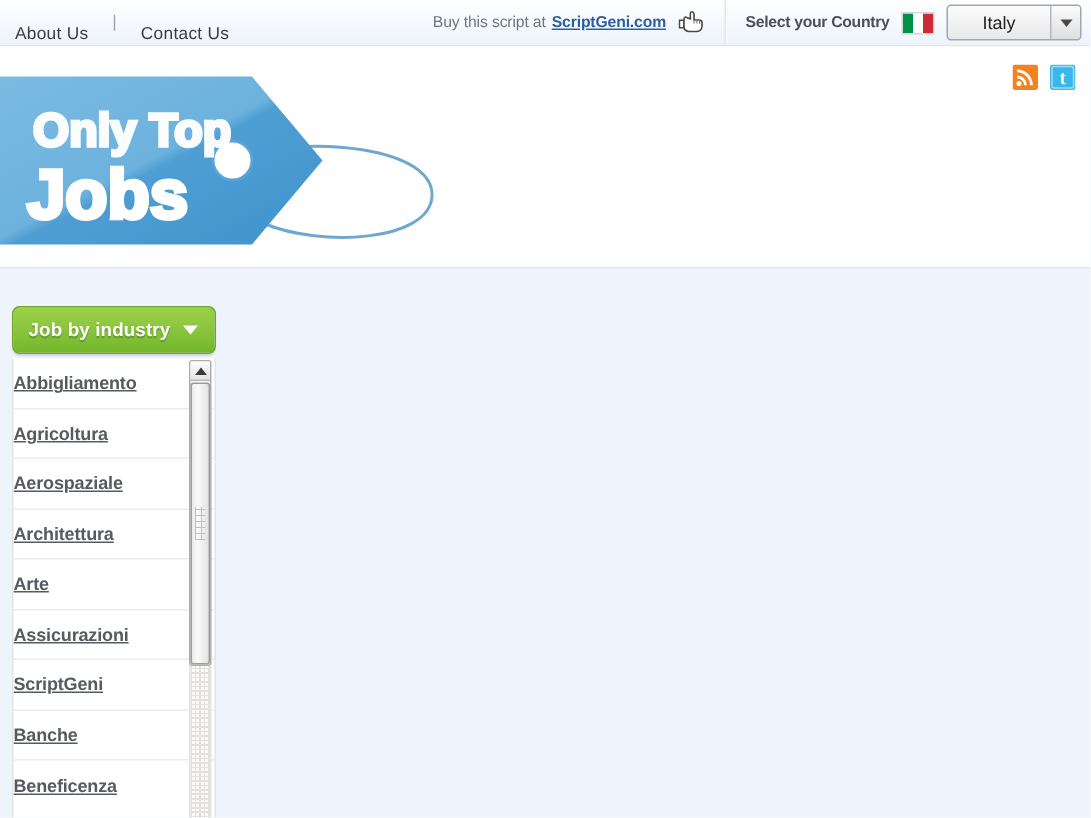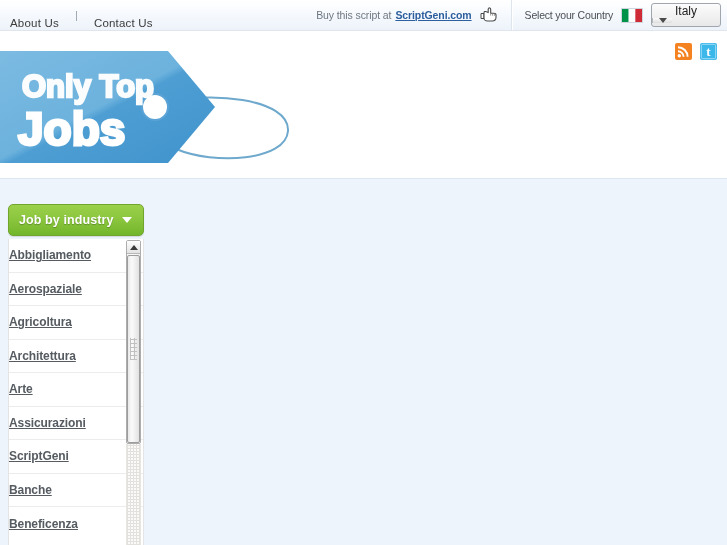--- a/index.html
+++ b/index.html
@@ -89,39 +89,38 @@
   .country-block {
     display: flex;
     align-items: center;
     height: 30px;
     padding: 0 6px 0 12px;
     gap: 8px;
   }
   .country-label {
     font-size: 10.5px;
     color: #4a5056;
-    font-weight: normal;
+    font-weight: bold;
     letter-spacing: -0.2px;
   }
   .flag {
     width: 22px;
     height: 15px;
     display: block;
     border: 1px solid #cfd6dd;
     box-sizing: border-box;
   }
   .country-select {
     display: flex;
     align-items: stretch;
     height: 22px;
     border: 1px solid #9fa6ad;
     border-radius: 3px;
     background: linear-gradient(to bottom, #fcfcfc 0%, #e8e8e8 100%);
     overflow: hidden;
-    flex-direction: column;
   }
   .country-select-value {
     min-width: 52px;
     display: flex;
     align-items: center;
     justify-content: center;
     padding: 0 8px;
     font-size: 12px;
     color: #222;
   }
@@ -420,24 +419,24 @@
       <span class="sidebar-header-label">Job by industry</span>
       <span class="sidebar-header-caret"></span>
     </div>
 
     <div class="sidebar-listwrap">
       <ul class="sidebar-list">
         <li>
             <a href="#">Abbigliamento</a>
           </li>
         <li>
+            <a href="#">Agricoltura</a>
+          </li>
+        <li>
             <a href="#">Aerospaziale</a>
-          </li>
-        <li>
-            <a href="#">Agricoltura</a>
           </li>
         <li>
             <a href="#">Architettura</a>
           </li>
         <li>
             <a href="#">Arte</a>
           </li>
         <li>
             <a href="#">Assicurazioni</a>
           </li>

